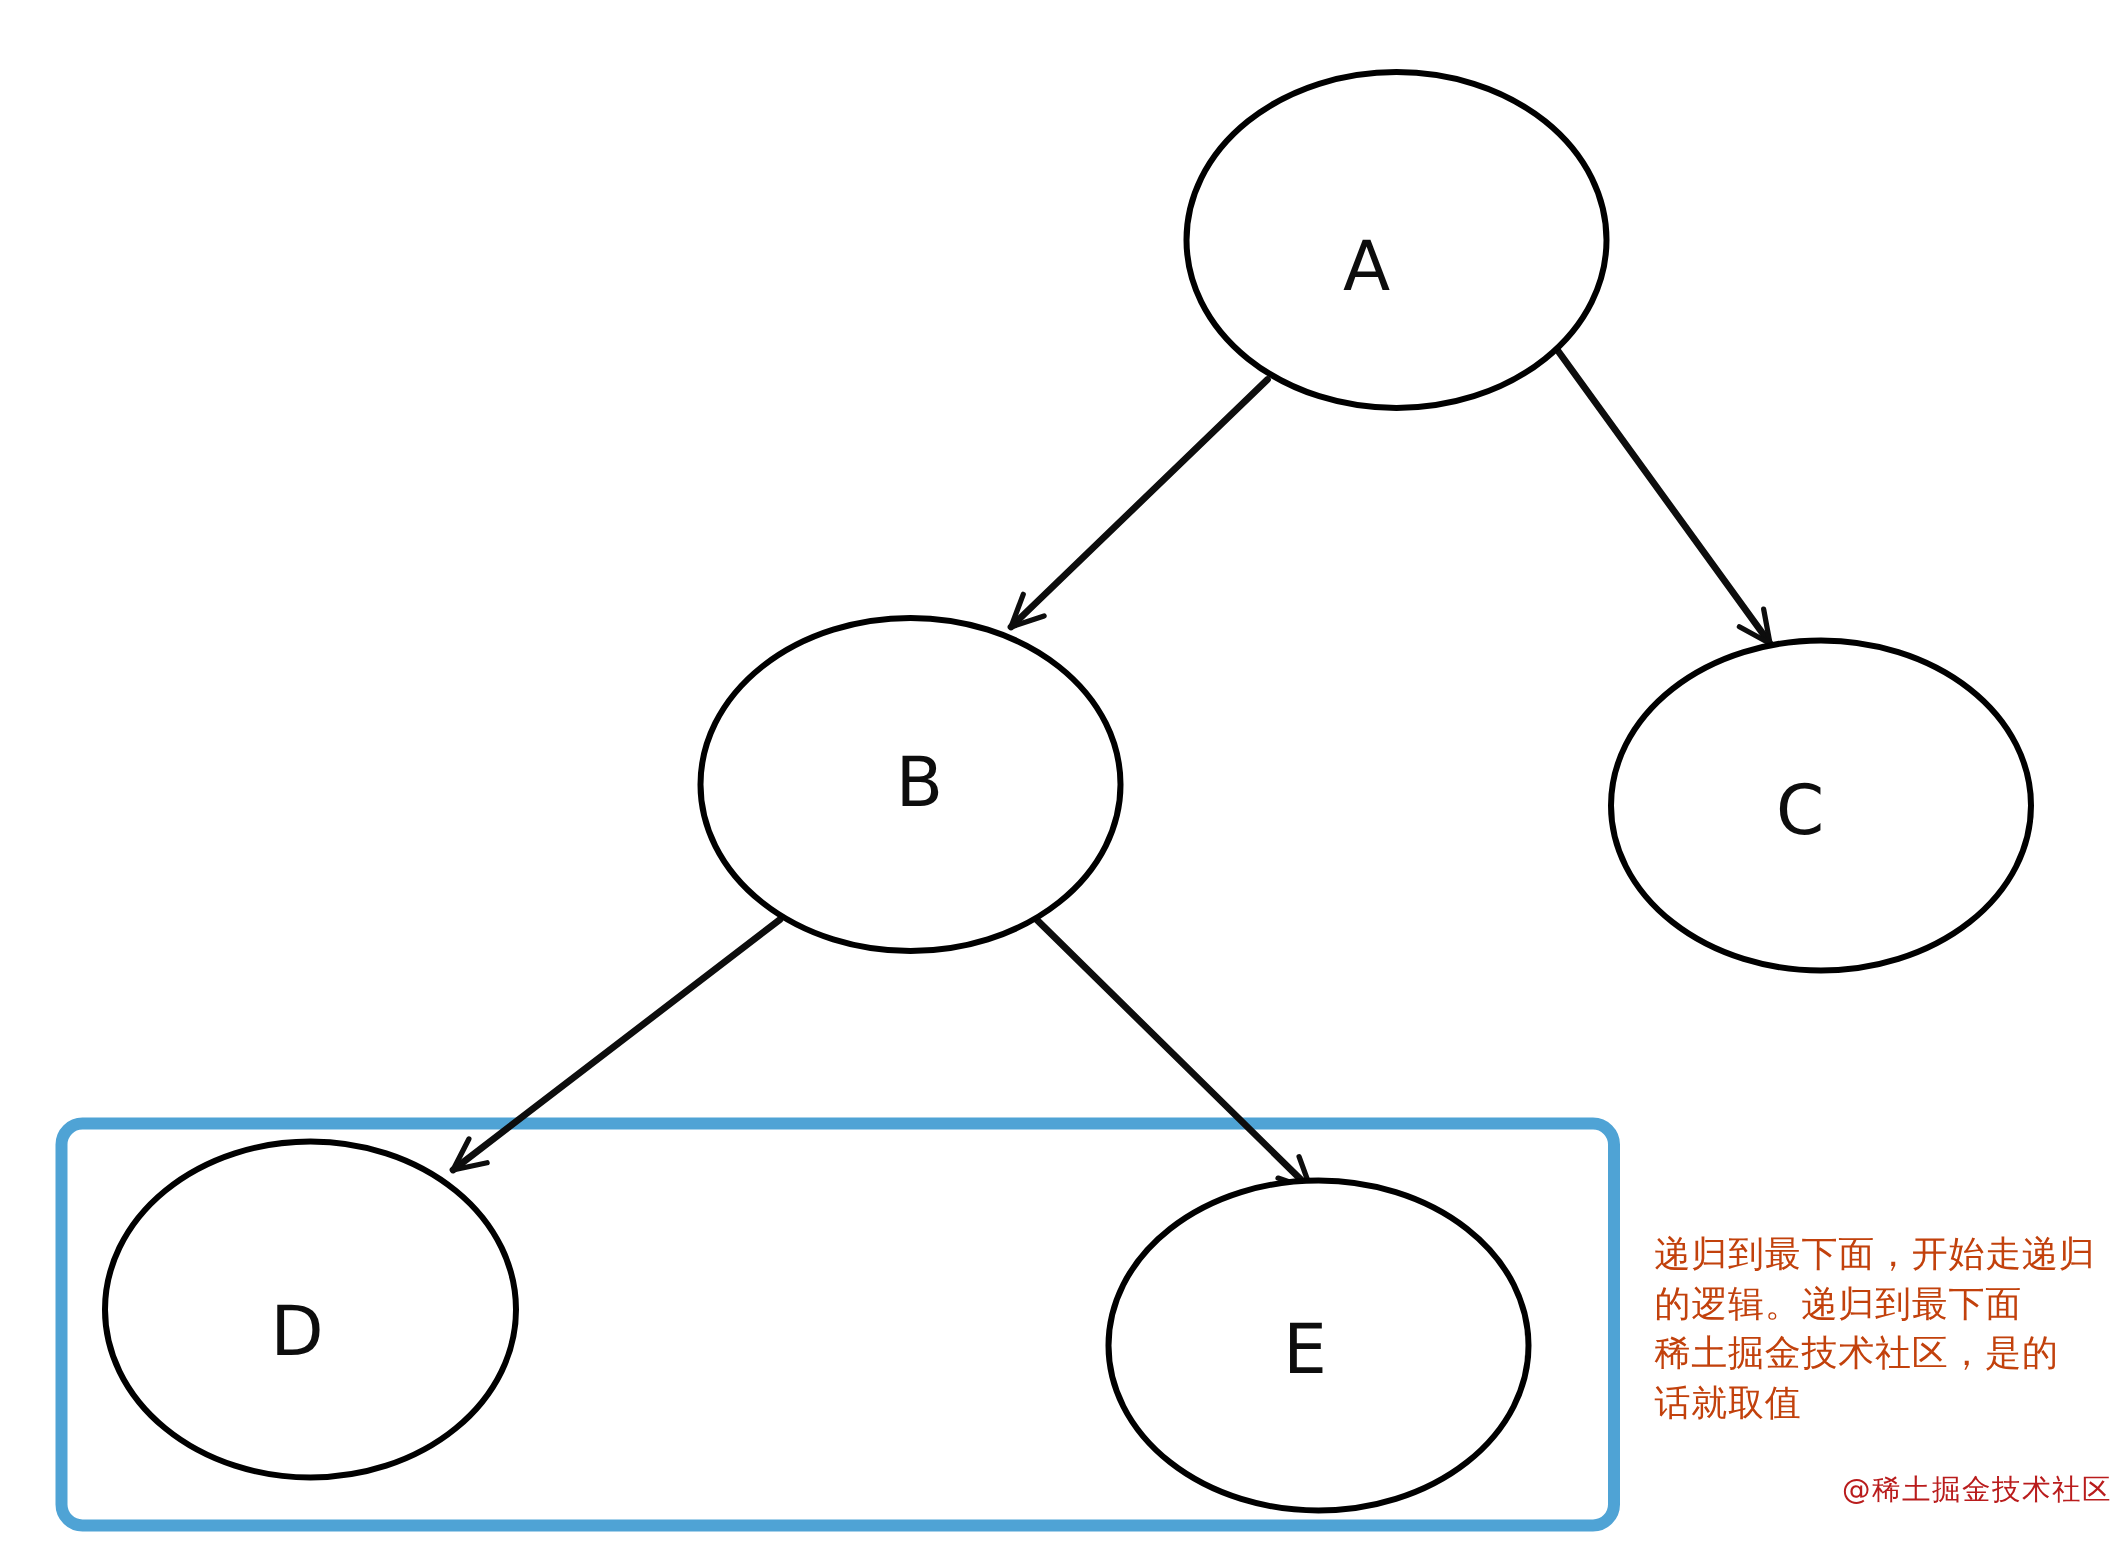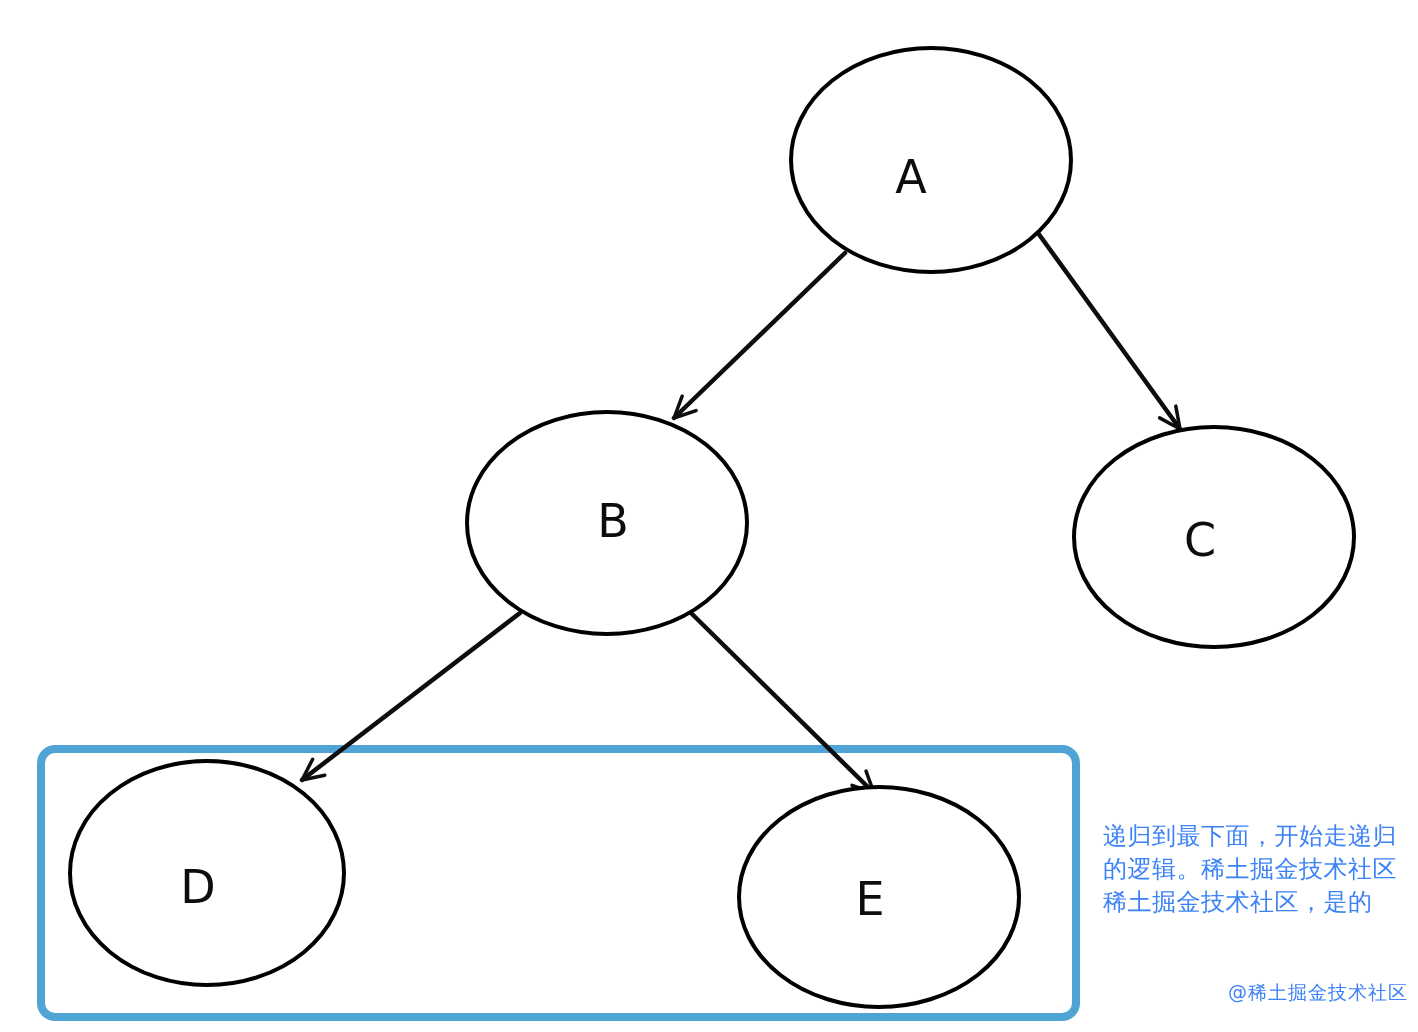--- a/index.html
+++ b/index.html
@@ -23,30 +23,30 @@
     font-family: "DejaVu Sans", "Liberation Sans", sans-serif;
     font-size: 46px;
     fill: #0d0d0d;
     text-anchor: middle;
   }
   .annotation {
     position: absolute;
     left: 1103px;
     top: 820px;
     width: 310px;
-    color: #3b82f6;
+    color: #c2410c;
     font-size: 24px;
     line-height: 33px;
     letter-spacing: 0.5px;
   }
   .watermark {
     position: absolute;
     left: 1228px;
     top: 980px;
-    color: #3b82f6;
+    color: #b91c1c;
     font-size: 19px;
     letter-spacing: 1px;
   }
 </style>
 </head>
 <body>
 
 <svg id="diagram-svg" width="1418" height="1032" viewBox="0 0 1418 1032">
   <defs>
     <marker id="arrow" markerUnits="userSpaceOnUse" markerWidth="30" markerHeight="26" refX="26" refY="13" orient="auto">
@@ -72,17 +72,18 @@
 
   <ellipse cx="207" cy="873" rx="137" ry="112" fill="#ffffff" stroke="#000000" stroke-width="4"></ellipse>
   <text class="node-label" x="198" y="903">D</text>
 
   <ellipse cx="879" cy="897" rx="140" ry="110" fill="#ffffff" stroke="#000000" stroke-width="4"></ellipse>
   <text class="node-label" x="870" y="915">E</text>
 </svg>
 
 <div class="annotation">
   <div>递归到最下面，开始走递归</div>
-  <div>的逻辑。稀土掘金技术社区</div>
+  <div>的逻辑。递归到最下面</div>
   <div>稀土掘金技术社区，是的</div>
+  <div>话就取值</div>
 </div>
 
 <div class="watermark">@稀土掘金技术社区</div>
 
 </body></html>

